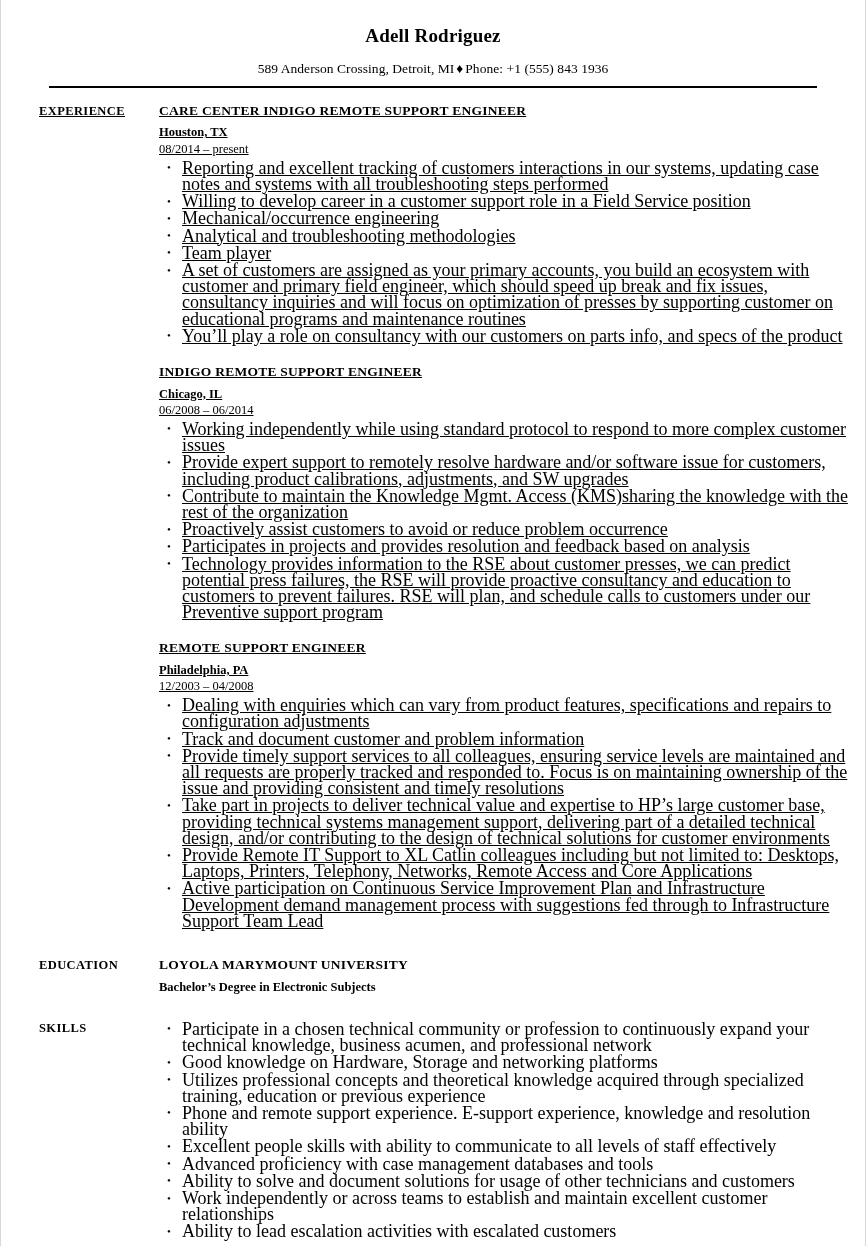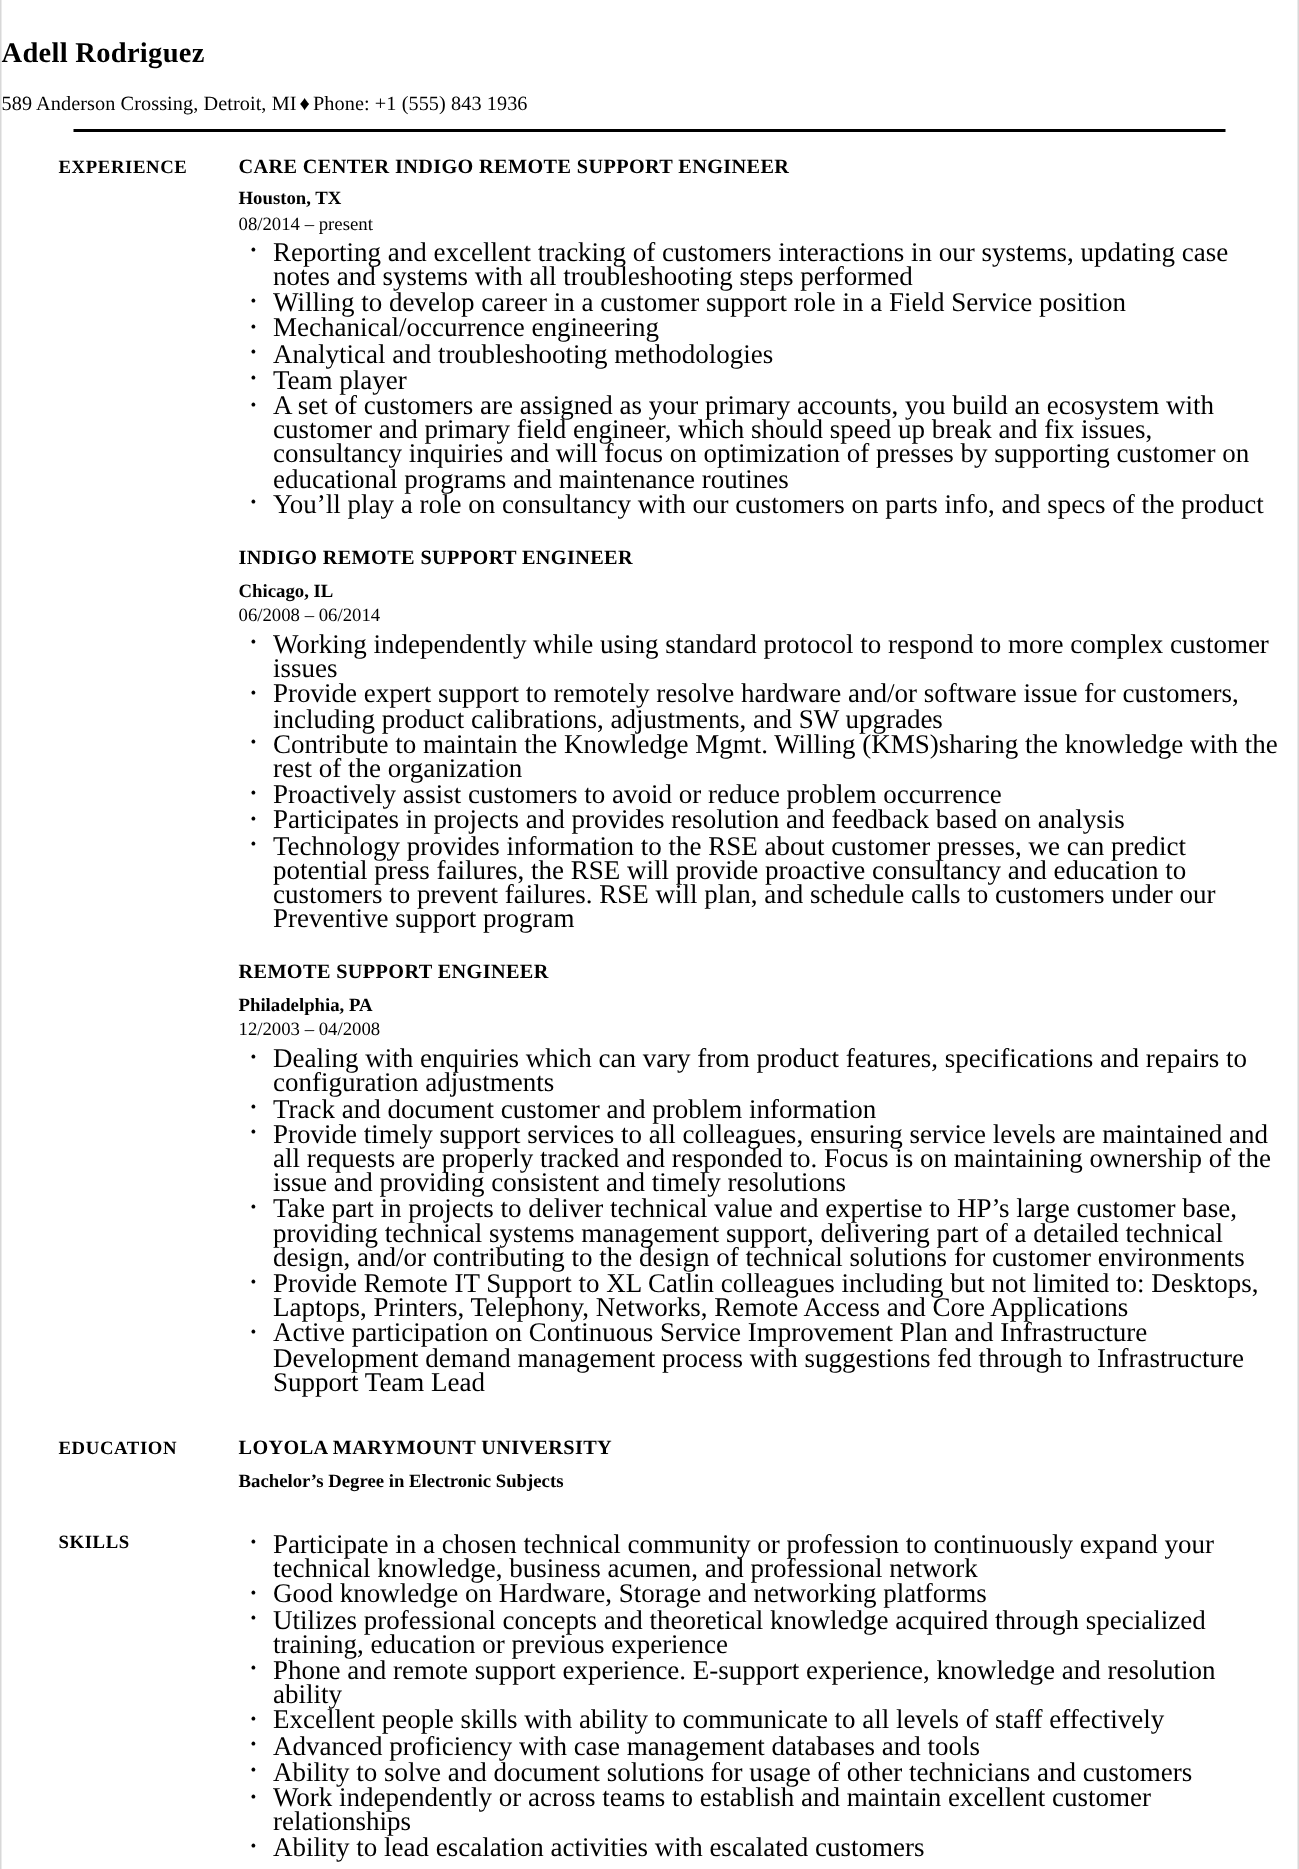--- a/index.html
+++ b/index.html
@@ -17,20 +17,21 @@
     height: 1246px;
     background: #ffffff;
     overflow: hidden;
     box-sizing: border-box;
     border-left: 1px solid #d8d8d8;
     border-right: 1px solid #d8d8d8;
   }
   
   .doc-header {
     padding-top: 26px;
+    text-align: center;
   }
   .cand-name {
     font-size: 19px;
     font-weight: bold;
     letter-spacing: 0.2px;
     line-height: 1.1;
   }
   .cand-contact {
     font-size: 13.5px;
     font-weight: normal;
@@ -62,21 +63,21 @@
     font-weight: bold;
     letter-spacing: 0.4px;
     padding-top: 1px;
     white-space: nowrap;
   }
   .section-body {
     flex: 1 1 auto;
     min-width: 0;
   }
 
-  #experience-section { margin-top: 15px; }
+  #experience-section { margin-top: 15px; text-decoration: underline; }
 
   
   .job { margin-bottom: 0; }
   .job + .job { margin-top: 20px; }
   .job-title {
     font-size: 13.5px;
     font-weight: bold;
     letter-spacing: 0.25px;
     line-height: 1.15;
   }
@@ -165,21 +166,21 @@
         </ul>
       </div>
 
       <div class="job">
         <div class="job-title">INDIGO REMOTE SUPPORT ENGINEER</div>
         <div class="job-location">Chicago, IL</div>
         <div class="job-dates">06/2008 – 06/2014</div>
         <ul class="bullets">
           <li>Working independently while using standard protocol to respond to more complex customer issues</li>
           <li>Provide expert support to remotely resolve hardware and/or software issue for customers, including product calibrations, adjustments, and SW upgrades</li>
-          <li>Contribute to maintain the Knowledge Mgmt. Willing (KMS)sharing the knowledge with the rest of the organization</li>
+          <li>Contribute to maintain the Knowledge Mgmt. Access (KMS)sharing the knowledge with the rest of the organization</li>
           <li>Proactively assist customers to avoid or reduce problem occurrence</li>
           <li>Participates in projects and provides resolution and feedback based on analysis</li>
           <li>Technology provides information to the RSE about customer presses, we can predict potential press failures, the RSE will provide proactive consultancy and education to customers to prevent failures. RSE will plan, and schedule calls to customers under our Preventive support program</li>
         </ul>
       </div>
 
       <div class="job">
         <div class="job-title">REMOTE SUPPORT ENGINEER</div>
         <div class="job-location">Philadelphia, PA</div>
         <div class="job-dates">12/2003 – 04/2008</div>

